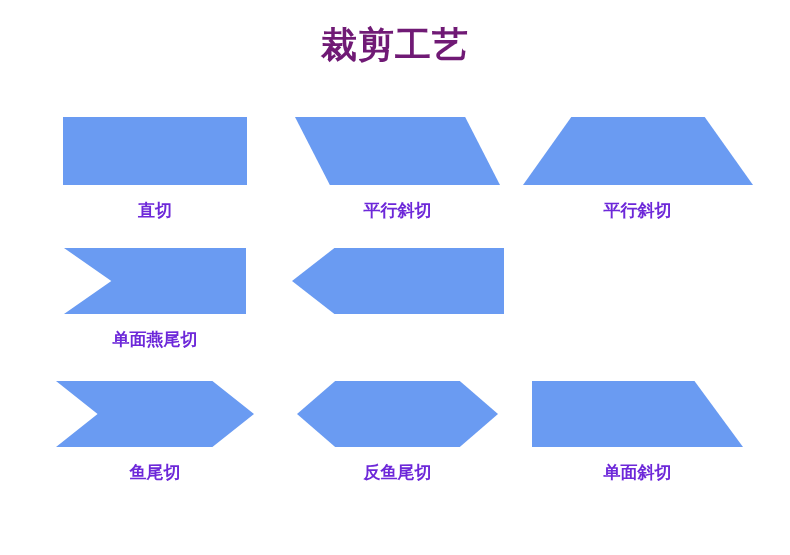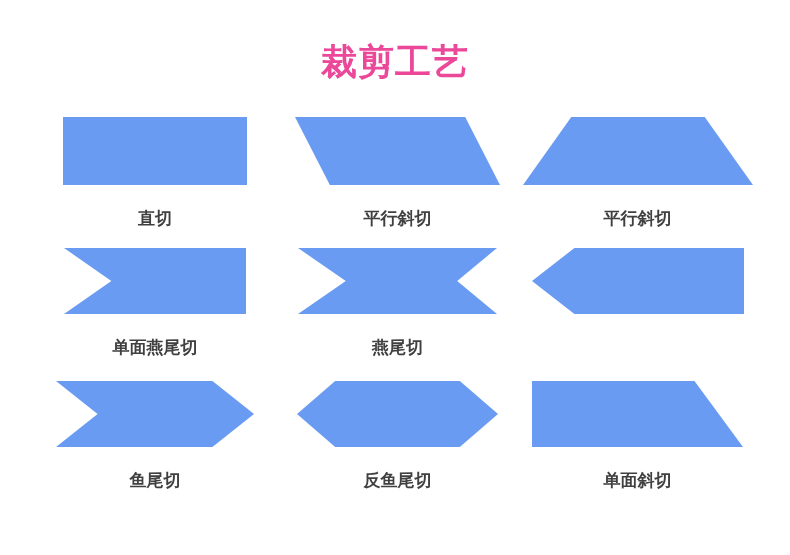--- a/index.html
+++ b/index.html
@@ -6,28 +6,28 @@
   body {
     width: 790px;
     height: 555px;
     background: #ffffff;
     position: relative;
     overflow: hidden;
     font-family: "Liberation Sans", "DejaVu Sans", sans-serif;
   }
   .title {
     position: absolute;
-    top: 42px;
+    top: 25px;
     left: 0;
     width: 790px;
     text-align: center;
     font-size: 36px;
     line-height: 40px;
     font-weight: 700;
-    color: #ec4899;
+    color: #701a75;
     letter-spacing: 1px;
     margin: 0;
   }
   .row {
     position: absolute;
     left: 30px;
     width: 730px;
     display: grid;
     grid-template-columns: 250px 235px 245px;
   }
@@ -40,24 +40,24 @@
     align-items: center;
     margin: 0;
   }
   .shape {
     height: 68px;
     display: block;
   }
   .row-2 .shape, .row-3 .shape { height: 66px; }
   .shape polygon { fill: #6A9BF2; }
   .lbl {
-    margin-top: 24px;
+    margin-top: 16px;
     font-size: 17px;
     font-weight: 700;
-    color: #404040;
+    color: #6d28d9;
     line-height: 1.2;
     text-align: right;
     white-space: nowrap;
   }
   
   .f0 { width: 184px; }
   .f1 { width: 205px; }
   .f2 { width: 230px; }
   .f3 { width: 182px; }
   .f4 { width: 199px; }
@@ -93,26 +93,20 @@
 </div>
 
 <div class="row row-2">
   <figure class="cell">
     <svg class="shape f3" viewBox="0 0 100 100" preserveAspectRatio="none" fill="#6A9BF2">
       <polygon points="0,0 100,0 100,100 0,100 26,50"></polygon>
     </svg>
     <figcaption class="lbl">单面燕尾切</figcaption>
   </figure>
   <figure class="cell">
-    <svg class="shape f4" viewBox="0 0 100 100" preserveAspectRatio="none" fill="#6A9BF2">
-      <polygon points="0,0 100,0 80,50 100,100 0,100 24,50"></polygon>
-    </svg>
-    <figcaption class="lbl">燕尾切</figcaption>
-  </figure>
-  <figure class="cell">
     <svg class="shape f5" viewBox="0 0 100 100" preserveAspectRatio="none" fill="#6A9BF2">
       <polygon points="20,0 100,0 100,100 20,100 0,50"></polygon>
     </svg>
   </figure>
 </div>
 
 <div class="row row-3">
   <figure class="cell">
     <svg class="shape f7" viewBox="0 0 100 100" preserveAspectRatio="none" fill="#6A9BF2">
       <polygon points="0,0 79,0 100,50 79,100 0,100 21,50"></polygon>

